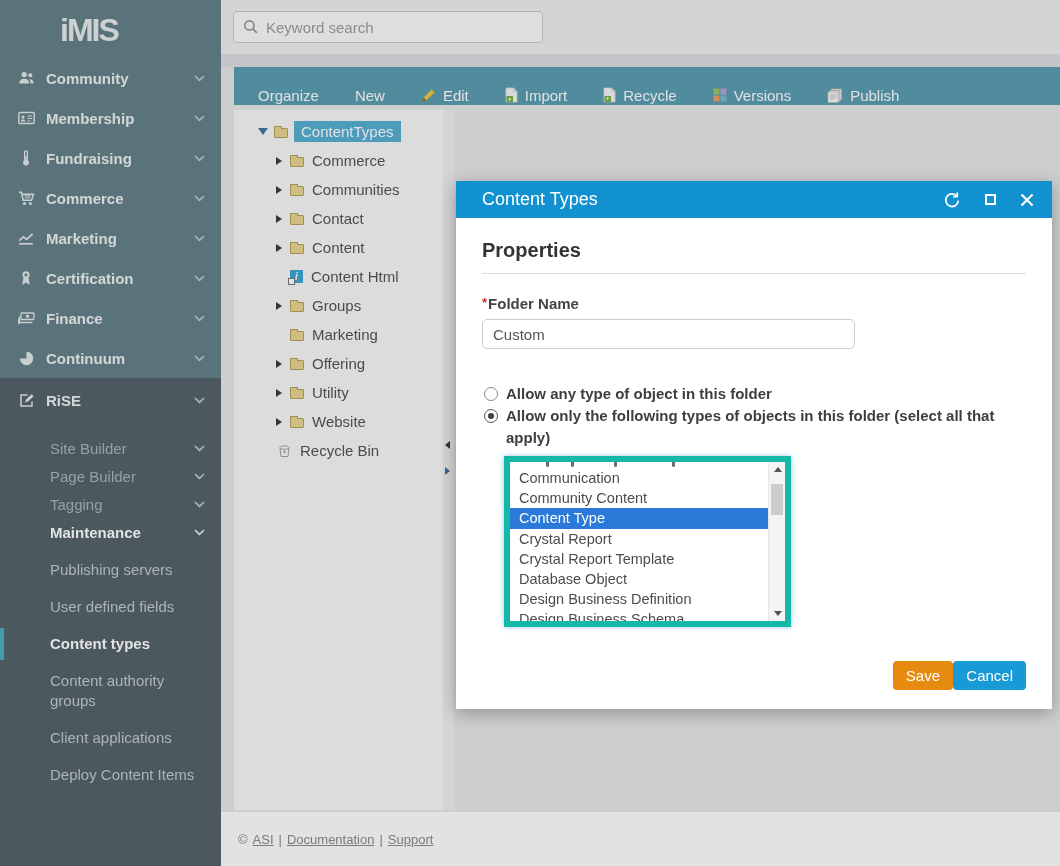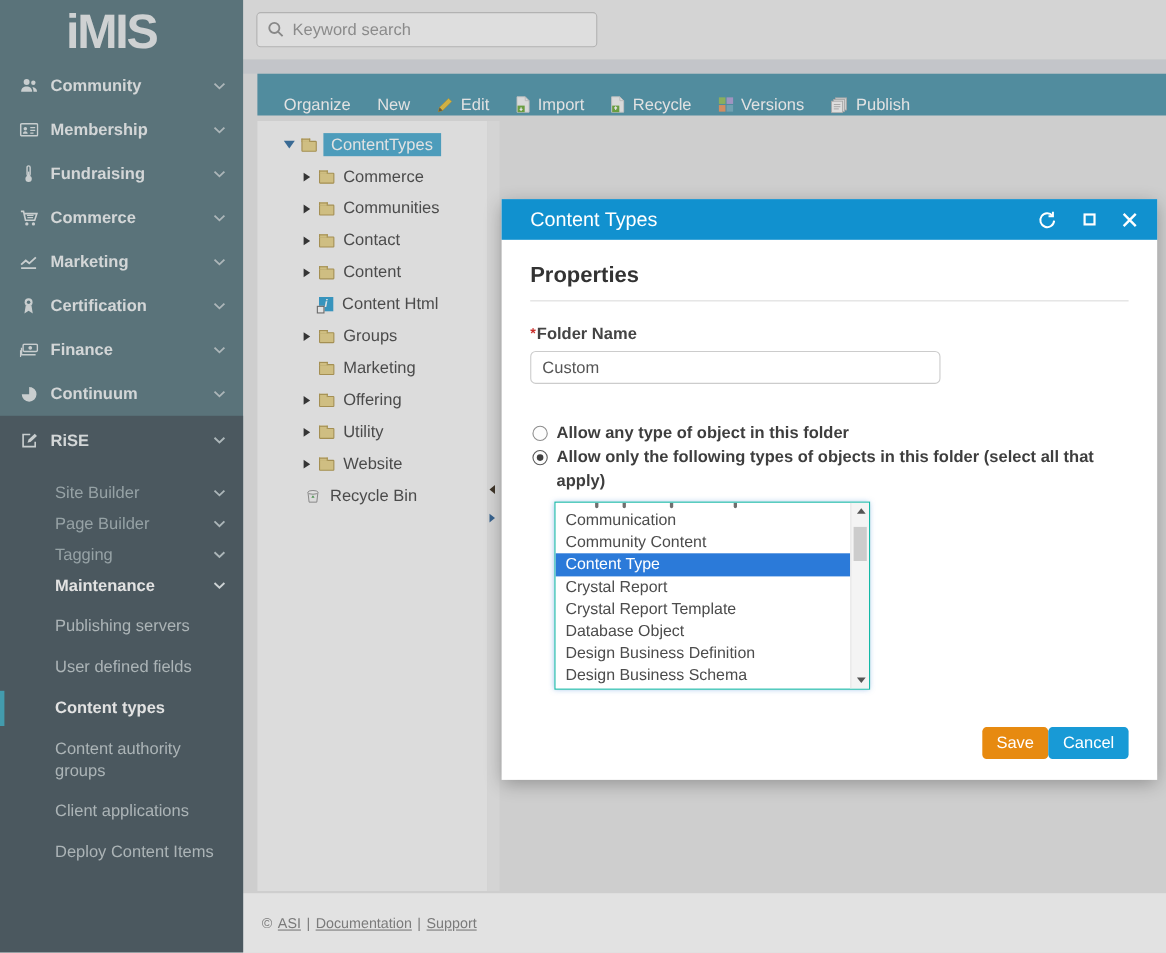--- a/index.html
+++ b/index.html
@@ -1,40 +1,40 @@
 <!DOCTYPE html>
 <html><head>
 <meta charset="utf-8">
 <style>
   * { margin:0; padding:0; box-sizing:border-box; }
   html,body { width:1060px; height:866px; }
   body { font-family:"Liberation Sans", sans-serif; background:#e9e9e9; position:relative; overflow:hidden; }
 
   
   .sidebar { position:absolute; left:0; top:0; width:221px; height:866px; background:#66828a; display:flex; flex-direction:column; z-index:10; }
-  .logo { height:58px; line-height:60px; padding-left:60px; font-size:44px; font-weight:bold; letter-spacing:-2px; color:#e9eced; }
+  .logo { height:58px; line-height:60px; padding-left:60px; font-size:32px; font-weight:bold; letter-spacing:-2px; color:#e9eced; }
   .nav-item { height:40px; display:flex; align-items:center; padding:0 16px 0 15px; color:#eef2f3; font-weight:bold; font-size:15px; cursor:pointer; }
   .nav-item .ic { width:22px; margin-right:9px; display:flex; justify-content:center; align-items:center; }
   .chev { margin-left:auto; color:#c3ced1; display:flex; }
   .rise-section { background:#55646c; flex:1; padding-bottom:10px; }
   .rise-header { height:44px; }
   .rise-sub { height:28px; display:flex; align-items:center; padding:0 16px 0 50px; color:#aab7bb; font-size:15px; cursor:pointer; }
   .mnt-list { margin-top:14px; }
   .mnt-item { position:relative; padding:0 20px 0 50px; margin-bottom:17px; color:#c2cbce; font-size:15px; line-height:20px; cursor:pointer; }
   .mnt-item.selected { color:#fff; font-weight:bold; }
   .mnt-item.selected::before { content:''; position:absolute; left:0; top:-6px; width:4px; height:32px; background:#4cafc4; }
 
   
   .main { position:absolute; left:221px; top:0; width:839px; height:866px; }
   .topbar { position:absolute; left:0; top:0; width:839px; height:54px; background:#f0f0f0; }
   .search-box { position:absolute; left:12px; top:11px; width:310px; height:32px; background:#fbfbfb; border:1px solid #c9c9c9; border-radius:4px; display:flex; align-items:center; padding:0 9px; }
   .search-box input { border:none; outline:none; background:transparent; font-family:"Liberation Sans",sans-serif; font-size:15px; color:#777; width:100%; margin-left:7px; }
   .search-box input::placeholder { color:#9d9d9d; }
   .gapstrip { position:absolute; left:0; top:54px; width:839px; height:13px; background:#dcdfe3; }
-  .toolbar { position:absolute; left:13px; top:67px; width:826px; height:56px; background:#5c9eb3; display:flex; align-items:center; padding-left:24px; gap:24px; color:#fff; font-size:15px; }
+  .toolbar { position:absolute; left:13px; top:67px; width:826px; height:56px; background:#5c9eb3; display:flex; align-items:center; padding-left:24px; gap:36px; color:#fff; font-size:15px; }
   .tb-item { display:flex; align-items:center; gap:7px; cursor:pointer; }
 
   .workspace { position:absolute; left:0; top:105px; width:839px; height:707px; background:#e9e9e9; }
   .tree-panel { position:absolute; left:13px; top:5px; width:209px; height:700px; background:#f9f9f9; padding-top:7px; font-size:15px; color:#555; }
   .tree-row { height:29px; display:flex; align-items:center; cursor:pointer; }
   .tree-row .tw { width:14px; display:flex; justify-content:center; flex:none; }
   .tri-down { width:0; height:0; border-left:5px solid transparent; border-right:5px solid transparent; border-top:7px solid #4178a8; }
   .tri-right { width:0; height:0; border-top:4.5px solid transparent; border-bottom:4.5px solid transparent; border-left:6.5px solid #3c3c3c; }
   .folder { width:14px; height:10px; background:#ead793; border:1px solid #b9a25e; border-radius:1px; position:relative; margin-top:2px; flex:none; }
   .folder::before { content:''; position:absolute; top:-3px; left:-1px; width:6px; height:2px; background:#ead793; border:1px solid #b9a25e; border-bottom:none; }
@@ -64,21 +64,21 @@
   .field-label { margin-top:21px; font-size:15px; font-weight:bold; color:#444; }
   .req { color:#c9302c; font-size:13px; vertical-align:top; margin-right:1px; }
   .folder-input { margin-top:7px; width:373px; height:30px; border:1px solid #ccc; border-radius:5px; padding:0 10px; font-size:15px; color:#555; font-family:"Liberation Sans",sans-serif; outline:none; }
   .radio-group { margin-top:34px; }
   .radio-row { display:flex; align-items:flex-start; font-size:15px; font-weight:bold; color:#3e3e3e; line-height:22px; cursor:pointer; }
   .radio { width:14px; height:14px; border-radius:50%; border:1px solid #8e8e8e; background:#fdfdfd; position:relative; margin:4px 8px 0 2px; flex:none; }
   .radio.checked { border-color:#5a5a5a; }
   .radio.checked::after { content:''; position:absolute; inset:3px; border-radius:50%; background:#3f3f3f; }
   .radio-row .lbl2 { max-width:512px; }
 
-  .listbox { margin:7px 0 0 22px; width:287px; height:171px; background:#fff; border:1px solid #14b8a6; box-shadow:0 0 5px rgba(77,144,216,0.55); position:relative; overflow:hidden; font-size:14.5px; color:#4c4c4c; }
+  .listbox { margin:7px 0 0 22px; width:287px; height:171px; background:#fff; border:6px solid #14b8a6; box-shadow:0 0 5px rgba(77,144,216,0.55); position:relative; overflow:hidden; font-size:14.5px; color:#4c4c4c; }
   .lb-inner { position:absolute; left:0; top:0; right:17px; }
   .lb-row { height:20.2px; line-height:20.2px; padding-left:9px; white-space:nowrap; cursor:pointer; overflow:hidden; }
   .lb-row.selected { background:#2b7ad9; color:#fff; }
   .clip-top { height:6px; position:relative; overflow:hidden; }
   .clip-top span { position:absolute; top:-2px; width:2.5px; height:7px; background:#6f6f6f; border-radius:0 0 2px 2px; }
   .clip-bot { height:5px; position:relative; overflow:hidden; }
   .clip-bot span { position:absolute; top:2px; height:3px; background:#9a9a9a; }
   .lb-rail { position:absolute; top:0; right:0; bottom:0; width:17px; background:#f4f4f4; border-left:1px solid #e6e6e6; }
   .lb-up { position:absolute; top:5px; left:4.5px; width:0; height:0; border-left:4px solid transparent; border-right:4px solid transparent; border-bottom:5px solid #555; cursor:pointer; }
   .lb-down { position:absolute; bottom:5px; left:4.5px; width:0; height:0; border-left:4px solid transparent; border-right:4px solid transparent; border-top:5px solid #555; cursor:pointer; }

